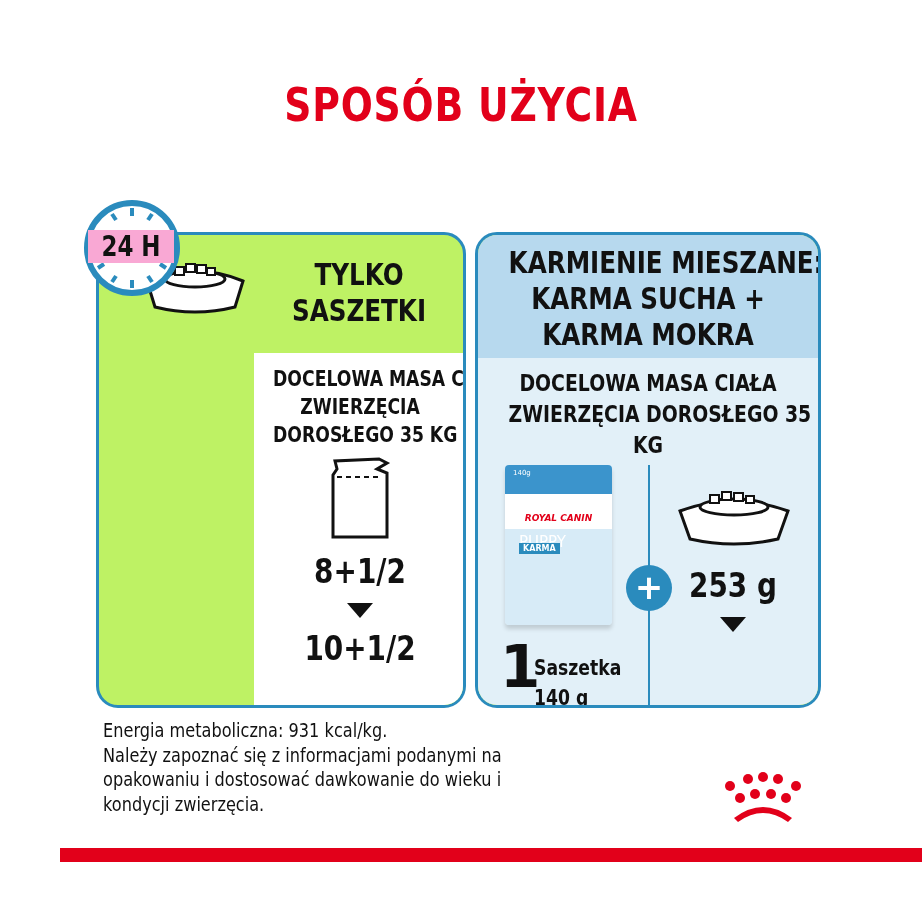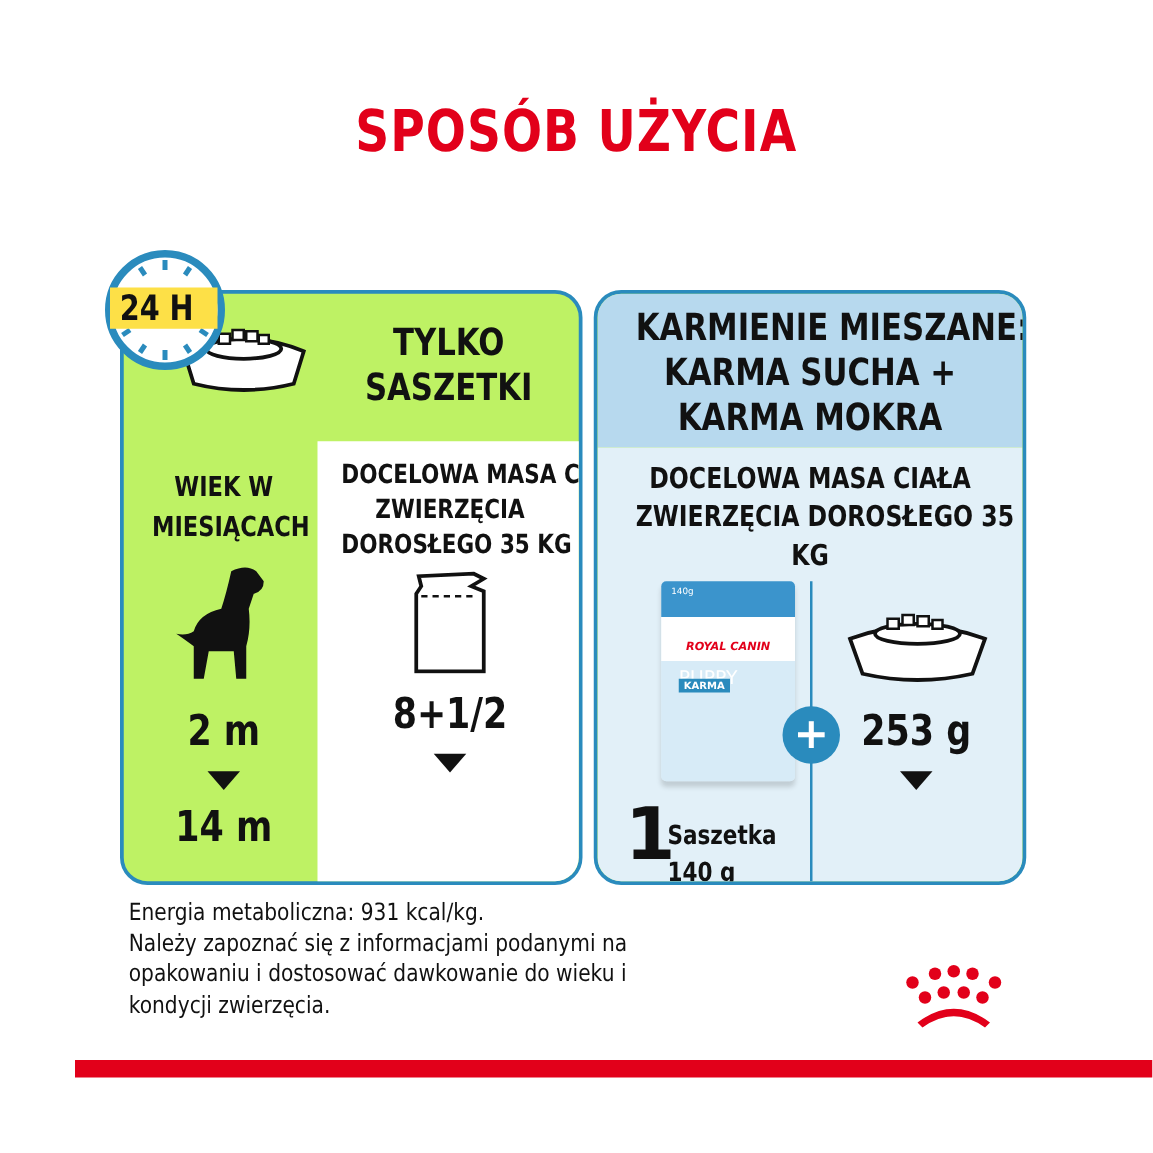--- a/index.html
+++ b/index.html
@@ -34,21 +34,21 @@
     text-align: center; padding-top: 10px; font-size: 30px; line-height: 36px;
   }
   .right-body { position: absolute; left: 0; top: 123px; width: 100%; height: 360px; background: #e2f0f8; }
   .divider { position: absolute; left: 170px; top: 230px; width: 2px; height: 250px; background: #2a8bbd; }
   .plus {
     position: absolute; left: 148px; top: 330px; width: 46px; height: 46px; border-radius: 50%;
     background: #2a8bbd; color: #fff; font-size: 34px; font-weight: bold; text-align: center; line-height: 44px;
   }
   .pouch {
     position: absolute; left: 27px; top: 230px; width: 107px; height: 160px; border-radius: 4px;
-    background: linear-gradient(#3b94cc 0 18%, #fff 18% 40%, #d7ebf7 40%); box-shadow: 0 4px 4px rgba(0,0,0,0.15); margin-left: 24px;
+    background: linear-gradient(#3b94cc 0 18%, #fff 18% 40%, #d7ebf7 40%); box-shadow: 0 4px 4px rgba(0,0,0,0.15);
   }
   .pouch-brand { position:absolute; top: 48px; width:100%; text-align:center; color:#e2001a; font-size:9px; font-weight:bold;font-style:italic; }
   .pouch-weight { position:absolute; top: 4px; left:8px; color:#fff; font-size:7px; }
   .pouch-variant { position:absolute; top: 78px; left:14px; color:#fff; background:#2a8bbd; font-size:8px; padding:1px 4px; font-weight:bold;}
   .bottom-text {
     position: absolute; left: 103px; top: 718px; font-size: 19px; line-height: 24.5px;
     transform: scaleX(0.85); transform-origin: left top; width: 610px;
   }
   .redbar { position: absolute; left: 60px; top: 848px; width: 862px; height: 14px; background: #e2001a; }
   .crown { position: absolute; left: 718px; top: 770px; }
@@ -68,68 +68,55 @@
     <path d="M6 26 Q54 6 102 26 L94 52 Q54 62 14 52 Z" fill="#fff" stroke="#111" stroke-width="3"></path>
     <ellipse cx="54" cy="24" rx="30" ry="8" fill="#fff" stroke="#111" stroke-width="3"></ellipse>
     <g fill="#fff" stroke="#111" stroke-width="2">
       <rect x="34" y="12" width="9" height="8"></rect>
         <rect x="45" y="9" width="9" height="8"></rect>
         <rect x="56" y="10" width="9" height="8"></rect>
         <rect x="66" y="13" width="8" height="7"></rect>
     </g>
   </svg>
 
-  <div style="position:absolute;left:10px;top:140px;width:140px">
-    <div class="label" style="font-size:22px;line-height:32px">
-      <span class="cond">WIEK W</span>
-      <span class="cond">MIESIĄCACH</span>
-    </div>
-    <svg style="display:block;margin:12px auto 0" width="84" height="96" viewBox="0 0 84 96">
-      <path d="M48 6 Q60 0 68 6 L74 14 Q74 22 66 24 L62 36 Q64 52 60 66 L60 92 L52 92 L50 70 L30 70 L26 92 L18 92 L18 66 Q10 60 4 56 Q12 58 18 54 Q22 40 40 36 Q44 24 48 6 Z" fill="#111"></path>
-    </svg>
-    <div class="big" style="margin-top:18px">
-        <span class="cond">2 m</span>
-      </div>
-    <div class="arrow" style="margin-top:12px"></div>
-    <div class="big" style="margin-top:10px">
-        <span class="cond">14 m</span>
-      </div>
-  </div>
 
   <div class="white-col">
     <div class="label" style="margin-top:12px">
       <span class="cond">DOCELOWA MASA CIAŁA</span>
       <span class="cond">ZWIERZĘCIA</span>
       <span class="cond">DOROSŁEGO 35 KG</span>
     </div>
     <svg style="display:block;margin:6px auto 0" width="62" height="84" viewBox="0 0 62 84">
       <path d="M4 82 L4 20 L8 14 L6 6 L50 4 L58 8 L48 14 L58 18 L58 82 Z" fill="#fff" stroke="#111" stroke-width="3"></path>
       <path d="M8 22 L50 22" stroke="#111" stroke-width="2" stroke-dasharray="5 4"></path>
     </svg>
     <div class="big" style="margin-top:12px">
         <span class="cond">8+1/2</span>
       </div>
     <div class="arrow" style="margin-top:12px"></div>
+    <div class="big" style="margin-top:10px">
+        <span class="cond">10+1/2</span>
+      </div>
   </div>
 </div>
 
 <div style="position:absolute;left:84px;top:200px;width:96px;height:96px;border-radius:50%;border:6px solid #2a8bbd;background:#fff">
   <svg width="84" height="84" viewBox="0 0 84 84" style="position:absolute;left:0;top:0">
     <g stroke="#2a8bbd" stroke-width="4">
       <line x1="42" y1="2" x2="42" y2="10"></line>
         <line x1="42" y1="74" x2="42" y2="82"></line>
       <line x1="62" y1="8" x2="58" y2="14"></line>
         <line x1="22" y1="8" x2="26" y2="14"></line>
       <line x1="62" y1="76" x2="58" y2="70"></line>
         <line x1="22" y1="76" x2="26" y2="70"></line>
       <line x1="8" y1="62" x2="14" y2="58"></line>
         <line x1="76" y1="62" x2="70" y2="58"></line>
     </g>
   </svg>
-  <div style="position:absolute;left:-2px;top:24px;width:86px;font-size:28px;background:#fde047">
+  <div style="position:absolute;left:-2px;top:24px;width:86px;text-align:center;font-size:28px;background:#f9a8d4">
     <span class="cond">24 H</span>
   </div>
 </div>
 
 <div class="box box-right">
   <div class="right-head">
     <span class="cond">KARMIENIE MIESZANE:</span>
     <span class="cond">KARMA SUCHA +</span>
     <span class="cond">KARMA MOKRA</span>
   </div>

